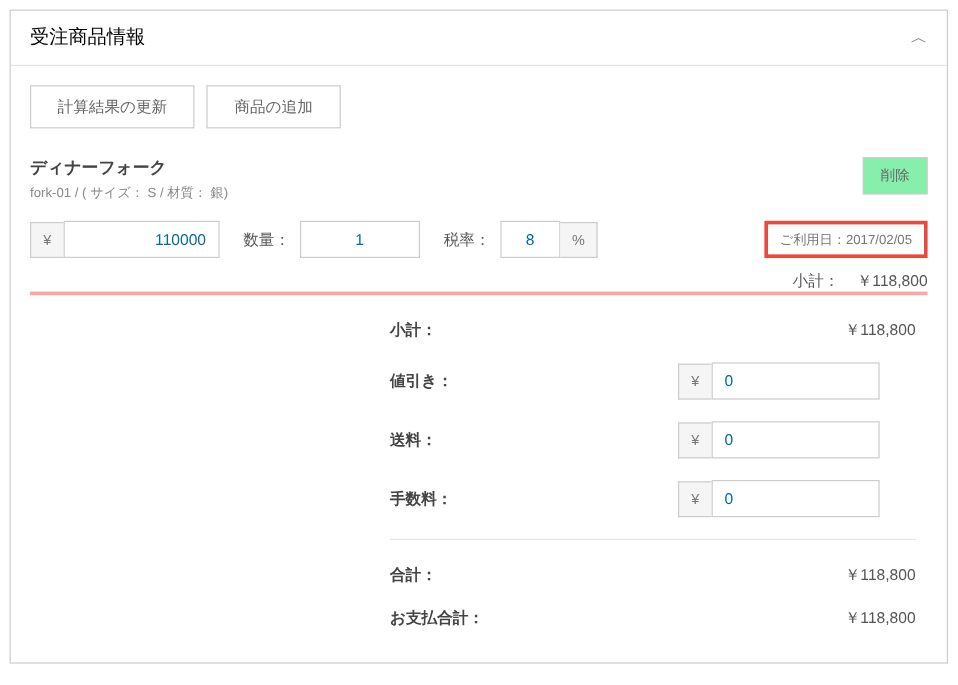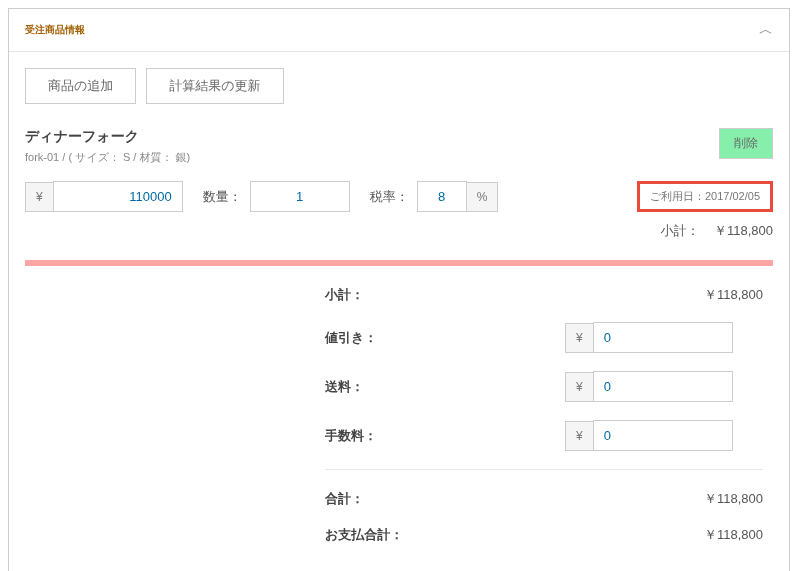--- a/index.html
+++ b/index.html
@@ -15,23 +15,23 @@
       width: 782px;
     }
     .panel-header {
       display: flex;
       justify-content: space-between;
       align-items: center;
       padding: 12px 16px;
       border-bottom: 1px solid #e5e5e5;
     }
     .panel-title {
-      font-size: 10px;
-      font-weight: bold;
-      color: #a16207;
+      font-size: 16px;
+      font-weight: normal;
+      color: #000000;
     }
     .chevron {
       color: #888;
       font-size: 14px;
     }
     .panel-body {
       padding: 16px;
     }
     .top-buttons {
       display: flex;
@@ -48,22 +48,21 @@
     }
     .btn-small {
       border: 1px solid #ccc;
       background: #86efac;
       padding: 6px 14px;
       font-size: 12px;
       color: #666;
       cursor: pointer;
     }
     .product-block {
-      border-bottom: 6px solid #fca5a5;
-      padding-bottom: 20px;
+      border-bottom: 3px solid #fca5a5;
       margin-bottom: 20px;
     }
     .product-head {
       display: flex;
       justify-content: space-between;
       align-items: flex-start;
       margin-bottom: 16px;
     }
     .product-name {
       font-size: 14px;
@@ -152,22 +151,22 @@
 <body>
 
 <div class="panel">
   <div class="panel-header">
     <span class="panel-title">受注商品情報</span>
     <span class="chevron">︿</span>
   </div>
   <div class="panel-body">
 
     <div class="top-buttons">
+      <button class="btn">計算結果の更新</button>
       <button class="btn">商品の追加</button>
-      <button class="btn">計算結果の更新</button>
     </div>
 
     <div class="product-block">
       <div class="product-head">
         <div>
           <div class="product-name">ディナーフォーク</div>
           <div class="product-code">fork-01 / ( サイズ： S / 材質： 銀)</div>
         </div>
         <button class="btn-small">削除</button>
       </div>

